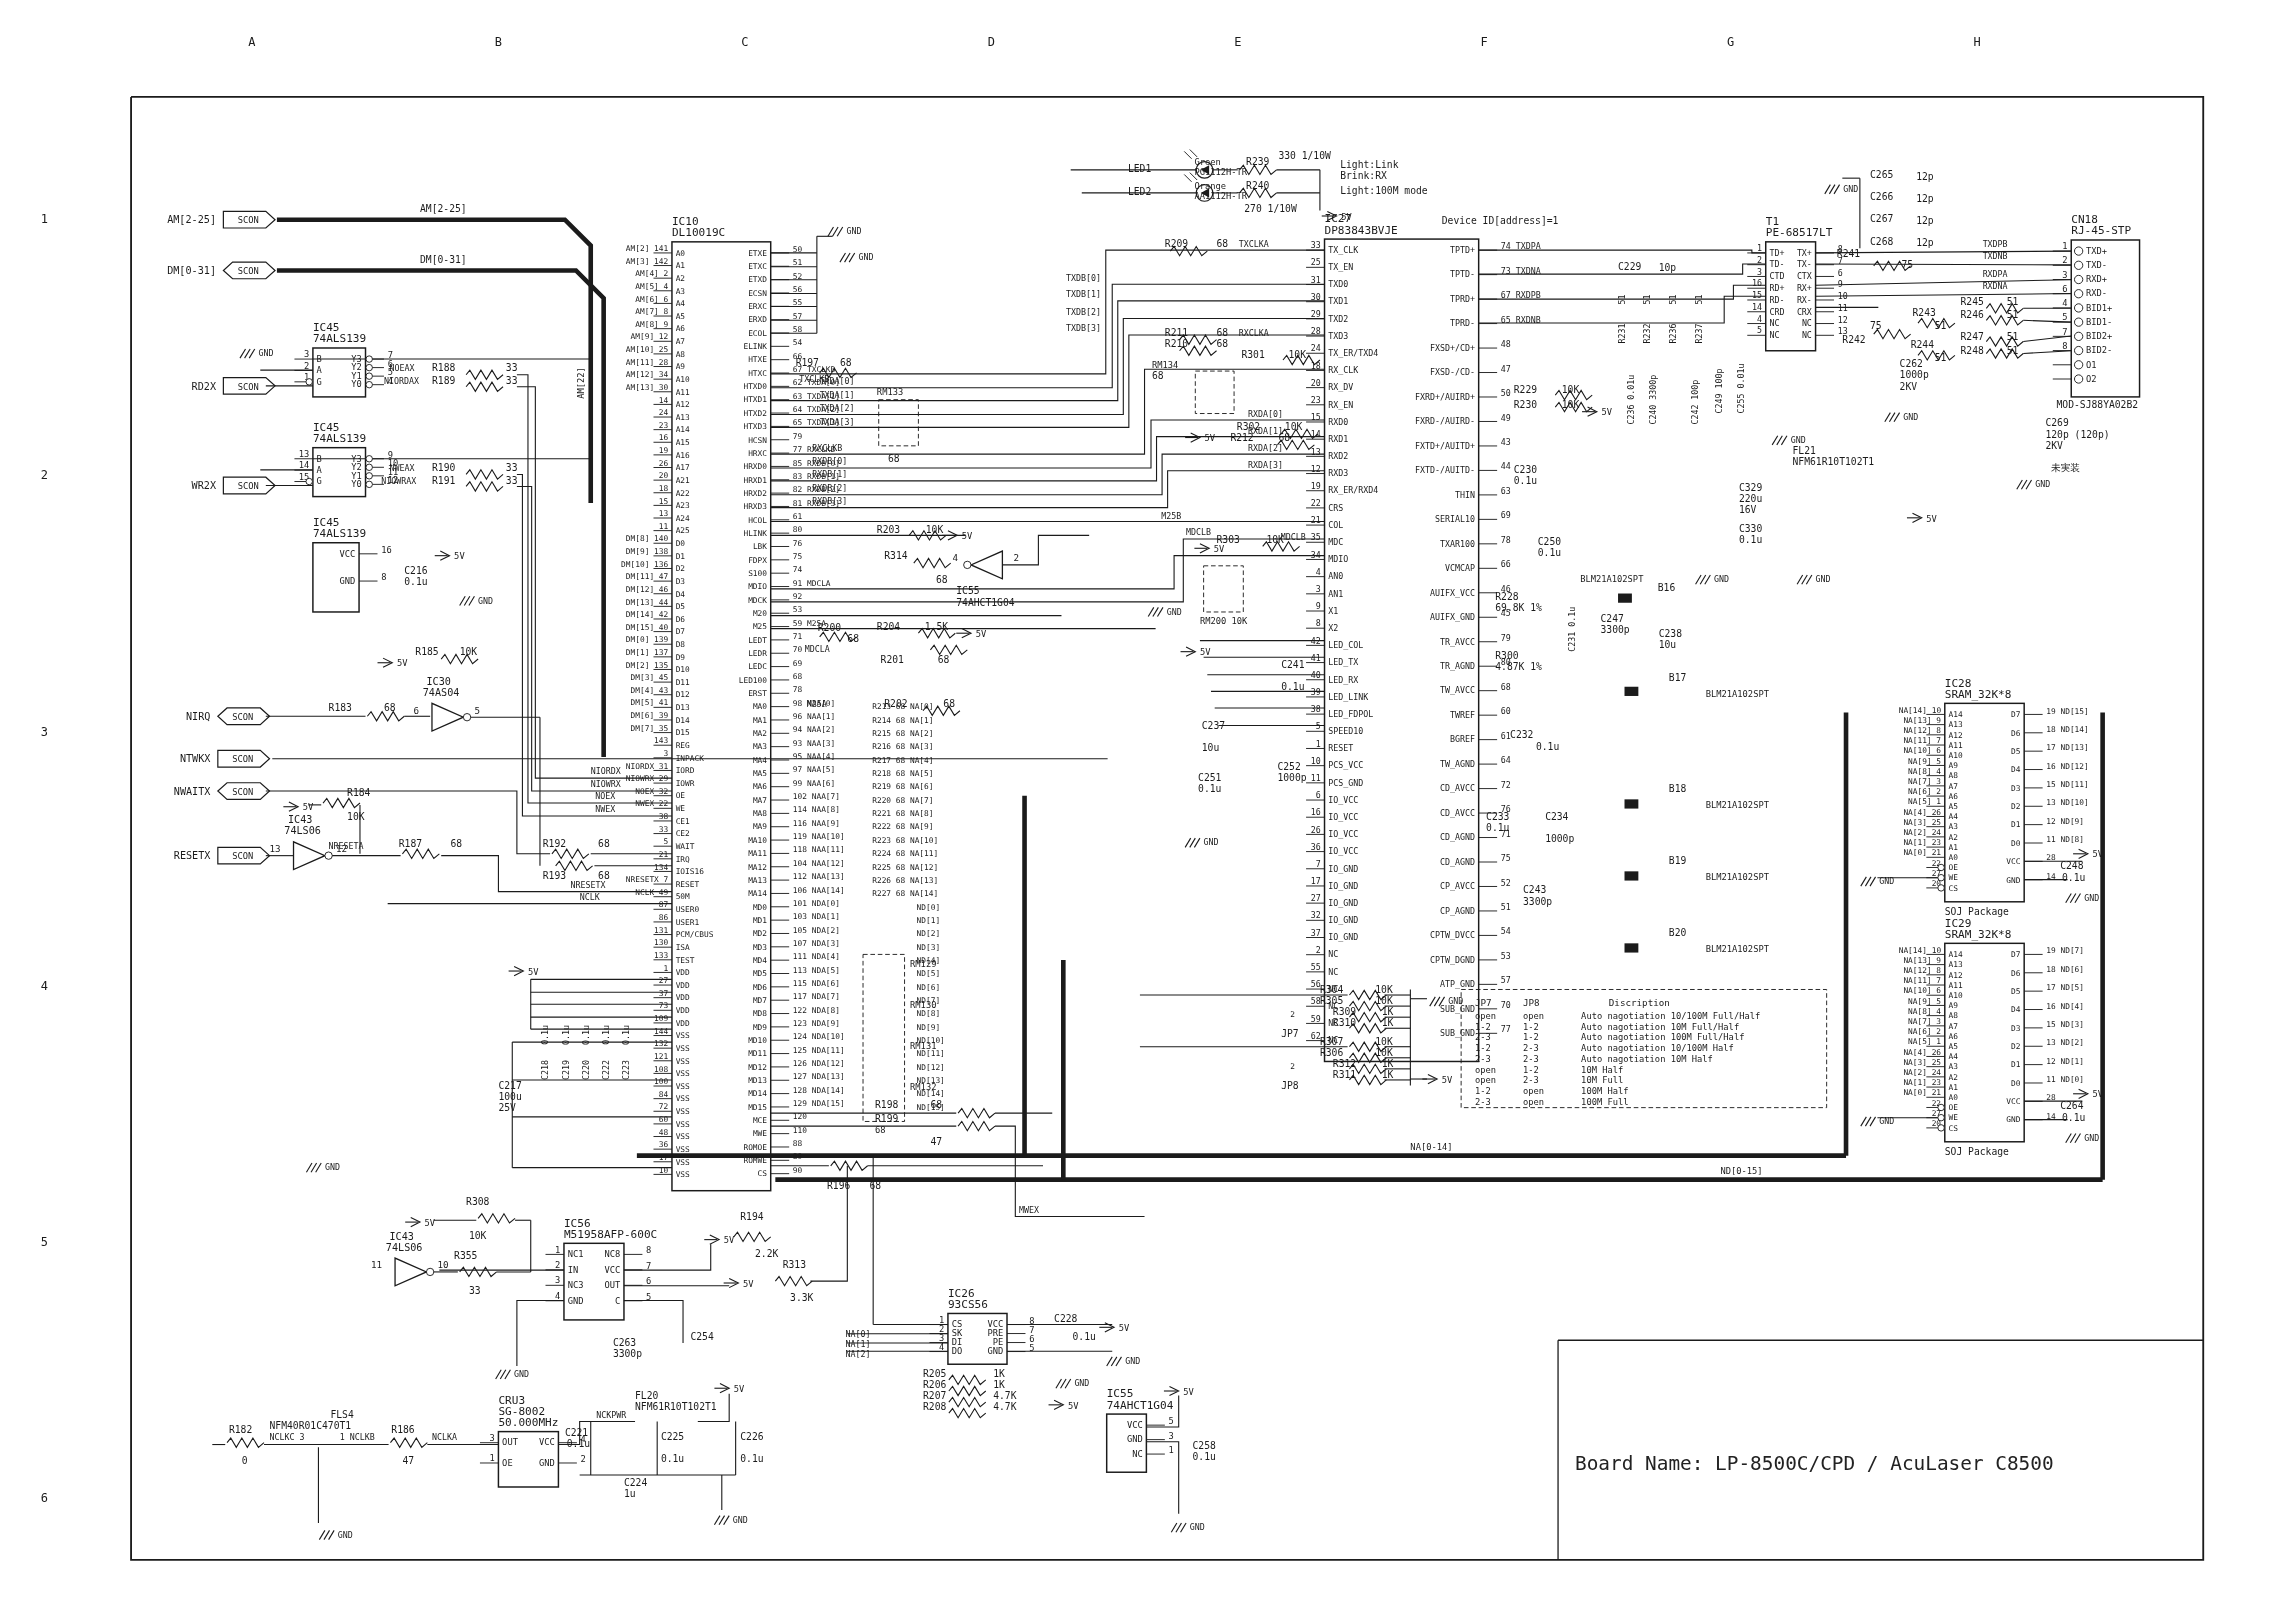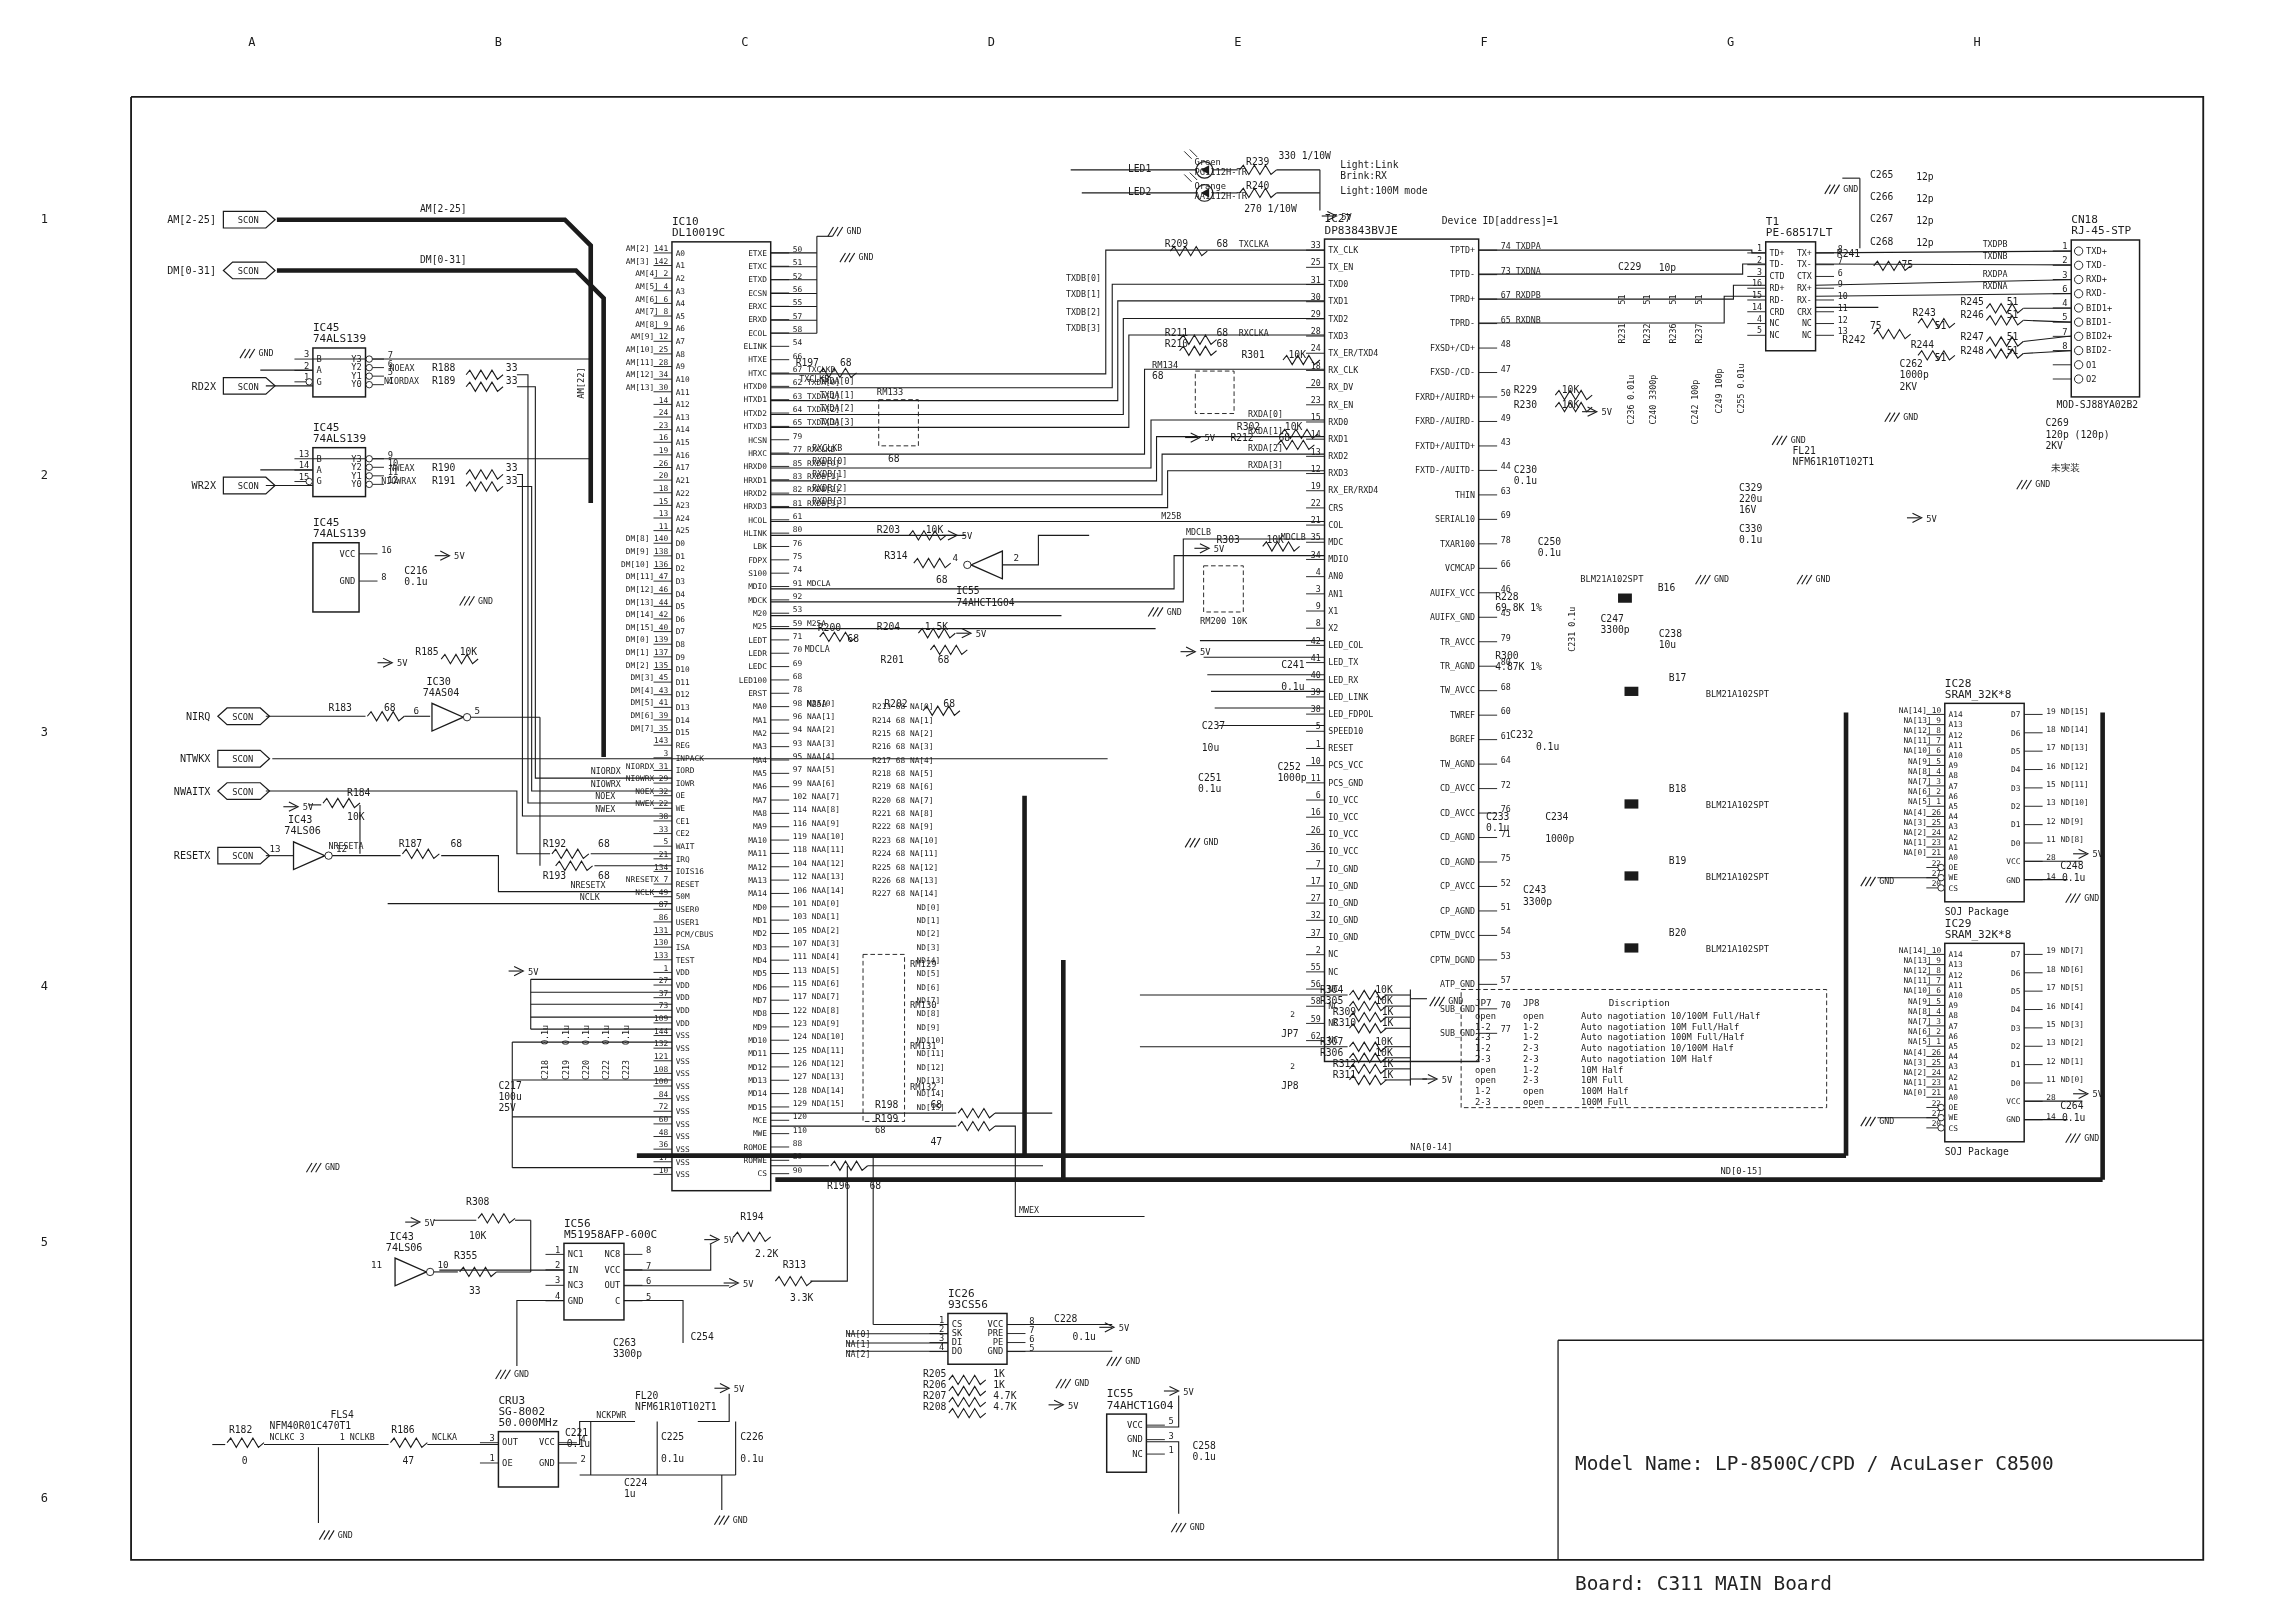--- a/index.html
+++ b/index.html
@@ -1936,19 +1936,18 @@
       <text x="1875" y="50" font-size="13" font-family="&quot;DejaVu Sans Mono&quot;,&quot;Liberation Mono&quot;,monospace" text-anchor="middle">G</text>
       <text x="2142" y="50" font-size="13" font-family="&quot;DejaVu Sans Mono&quot;,&quot;Liberation Mono&quot;,monospace" text-anchor="middle">H</text>
       <text x="48" y="242" font-size="13" font-family="&quot;DejaVu Sans Mono&quot;,&quot;Liberation Mono&quot;,monospace" text-anchor="middle">1</text>
       <text x="48" y="519" font-size="13" font-family="&quot;DejaVu Sans Mono&quot;,&quot;Liberation Mono&quot;,monospace" text-anchor="middle">2</text>
       <text x="48" y="797" font-size="13" font-family="&quot;DejaVu Sans Mono&quot;,&quot;Liberation Mono&quot;,monospace" text-anchor="middle">3</text>
       <text x="48" y="1073" font-size="13" font-family="&quot;DejaVu Sans Mono&quot;,&quot;Liberation Mono&quot;,monospace" text-anchor="middle">4</text>
       <text x="48" y="1350" font-size="13" font-family="&quot;DejaVu Sans Mono&quot;,&quot;Liberation Mono&quot;,monospace" text-anchor="middle">5</text>
       <text x="48" y="1627" font-size="13" font-family="&quot;DejaVu Sans Mono&quot;,&quot;Liberation Mono&quot;,monospace" text-anchor="middle">6</text>
     </svg>
   <div id="titleblock">
-    <div>Model Name: LP-8500C/CPD / AcuLaser C8500</div>
-    <div>Board: C311 MAIN Board</div>
+    <div>Board Name: LP-8500C/CPD / AcuLaser C8500</div>
     
     
   </div>
 </div>
 
 
 </body></html>

